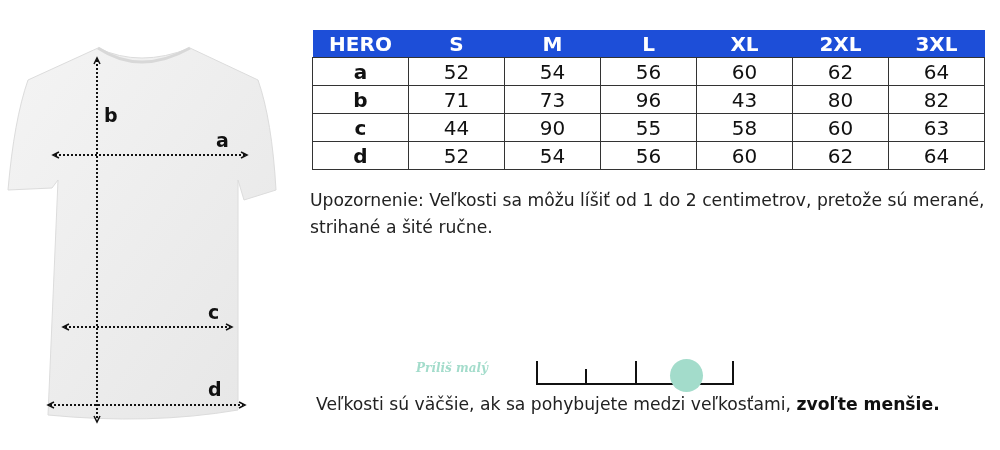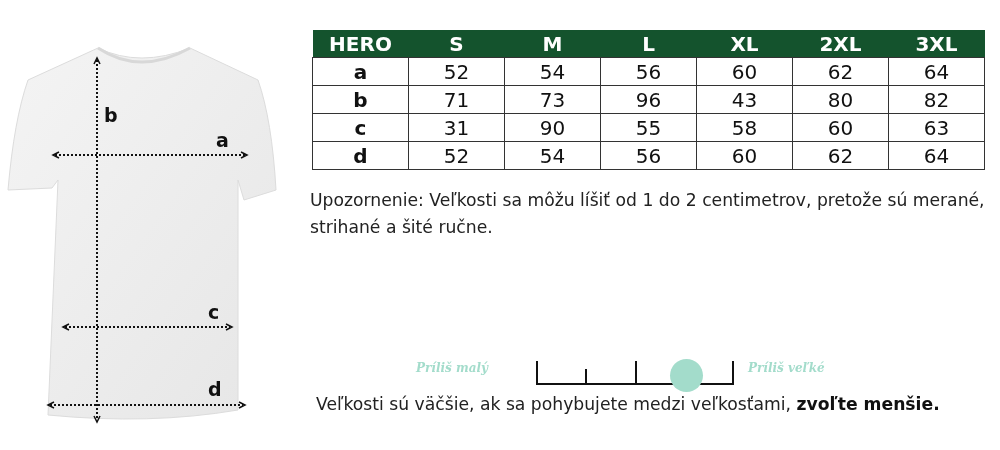--- a/index.html
+++ b/index.html
@@ -3,21 +3,21 @@
 <meta charset="utf-8">
 <style>
   html, body { margin: 0; padding: 0; background: #ffffff; }
   body { width: 1000px; height: 450px; position: relative; overflow: hidden; font-family: "DejaVu Sans", sans-serif; color: #111; }
 
   .shirt-area { position: absolute; left: 0; top: 40px; width: 280px; height: 390px; }
   .shirt-svg { position: absolute; left: 0; top: 0; }
   .dim-label { position: absolute; font-weight: bold; font-size: 19px; color: #111; }
 
   table.size-table { position: absolute; left: 312px; top: 30px; width: 673px; border-collapse: collapse; table-layout: fixed; }
-  table.size-table th { background: #14532d; color: #fff; font-weight: bold; font-size: 20px; height: 27px; padding: 0; text-align: center; }
+  table.size-table th { background: #1d4ed8; color: #fff; font-weight: bold; font-size: 20px; height: 27px; padding: 0; text-align: center; }
   table.size-table td { border: 1px solid #333; font-size: 20px; height: 27px; padding: 0; text-align: center; color: #111; }
   table.size-table td.row-key { font-weight: bold; }
   table.size-table col.c0 { width: 96px; }
 
   .instructions { position: absolute; left: 310px; top: 187px; width: 680px; font-size: 17.2px; line-height: 26.5px; color: #222; }
   .instructions p { margin: 0; }
 
   .fit-scale { position: absolute; left: 400px; top: 355px; width: 480px; height: 40px; }
   .fit-label { position: absolute; top: 6px; font-family: "DejaVu Serif", serif; font-style: italic; font-weight: bold; font-size: 12px; color: #a3dccb; }
   .fit-label.small { left: 16px; }
@@ -100,21 +100,21 @@
       <td class="row-key">b</td>
       <td>71</td>
       <td>73</td>
       <td>96</td>
       <td>43</td>
       <td>80</td>
       <td>82</td>
     </tr>
     <tr>
       <td class="row-key">c</td>
-      <td>31</td>
+      <td>44</td>
       <td>90</td>
       <td>55</td>
       <td>58</td>
       <td>60</td>
       <td>63</td>
     </tr>
     <tr>
       <td class="row-key">d</td>
       <td>52</td>
       <td>54</td>
@@ -131,18 +131,17 @@
 </div>
 
 <div class="fit-scale">
   <span class="fit-label small">Príliš malý</span>
   <div class="scale-line"></div>
   <div class="tick" style="left:136px;top:6px;height:24px;"></div>
   <div class="tick" style="left:185px;top:14px;height:16px;"></div>
   <div class="tick" style="left:235px;top:6px;height:24px;"></div>
   <div class="tick" style="left:332px;top:6px;height:24px;"></div>
   <div class="knob"></div>
-  <span class="fit-label big">Príliš veľké</span>
 </div>
 
 <div class="bottom-note">
   <span>Veľkosti sú väčšie, ak sa pohybujete medzi veľkosťami, </span><b>zvoľte menšie.</b>
 </div>
 
 </body></html>

